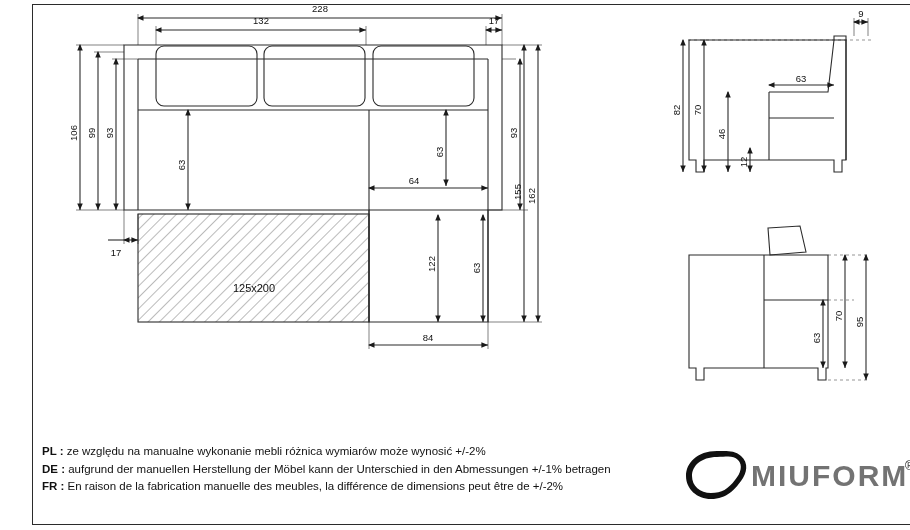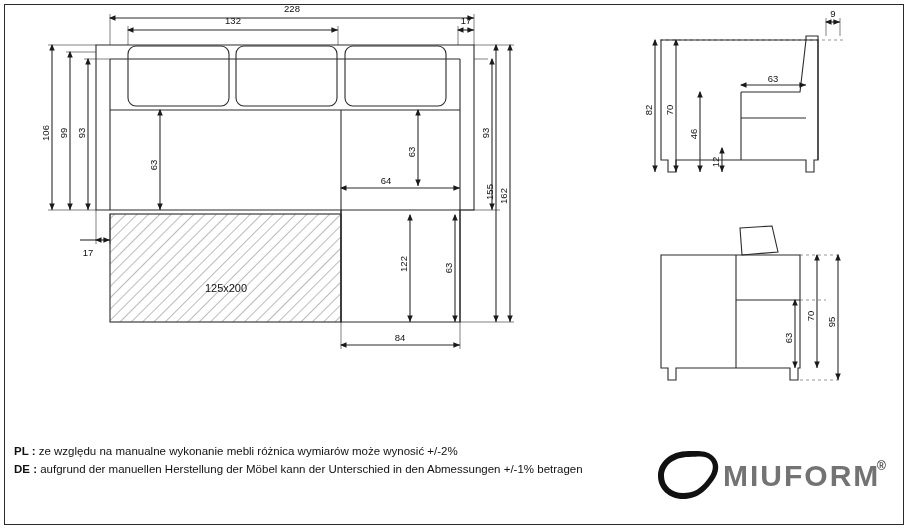--- a/index.html
+++ b/index.html
@@ -3,21 +3,21 @@
 <meta charset="utf-8">
 <style>
   html,body{margin:0;padding:0;}
   body{
     width:910px;height:530px;
     background:#ffffff;
     font-family:"Liberation Sans", sans-serif;
     color:#1a1a1a;
     overflow:hidden;
   }
-  #root{position:relative;width:732px;height:530px;}
+  #root{position:relative;width:732px;height:530px;margin-left:28px;}
   .frame{
     position:absolute;left:4px;top:4px;width:900px;height:521px;
     border:1px solid #2b2b2b;box-sizing:border-box;
   }
   svg.draw{position:absolute;left:0;top:0;width:910px;height:530px;}
   .notes{
     position:absolute;left:14px;top:443px;width:640px;
     font-size:11.5px;line-height:17.5px;color:#111;
   }
   .note-line{white-space:nowrap;}
@@ -187,20 +187,21 @@
 
       <text x="792" y="338" text-anchor="middle" transform="rotate(-90 792,338)">63</text>
       <text x="814" y="316" text-anchor="middle" transform="rotate(-90 814,316)">70</text>
       <text x="835" y="322" text-anchor="middle" transform="rotate(-90 835,322)">95</text>
     </g>
   </svg>
 
   <div class="notes">
     <div class="note-line"><span class="note-code">PL :</span><span> ze względu na manualne wykonanie mebli różnica wymiarów może wynosić +/-2%</span></div>
     <div class="note-line"><span class="note-code">DE :</span><span> aufgrund der manuellen Herstellung der Möbel kann der Unterschied in den Abmessungen +/-1% betragen</span></div>
+    <div class="note-line"><span class="note-code">FR :</span><span> En raison de la fabrication manuelle des meubles, la différence de dimensions peut être de +/-2%</span></div>
   </div>
 
   <div class="logo">
     <svg width="70" height="56" viewBox="0 0 70 56" xmlns="http://www.w3.org/2000/svg">
       <path d="M34,4 C14,4 3,16 3,29 C3,42 14,52 28,52 C44,52 52,42 58,34 C64,26 66,16 58,9 C51,3 44,4 34,4 Z
                M34,10 C44,10 50,8 55,13 C60,18 58,26 52,33 C45,42 39,46 28,46 C17,46 9,39 9,29 C9,19 18,10 34,10 Z" fill="#111"></path>
     </svg>
     <div class="logo-text">MIUFORM</div>
     <div class="logo-reg">®</div>
   </div>

